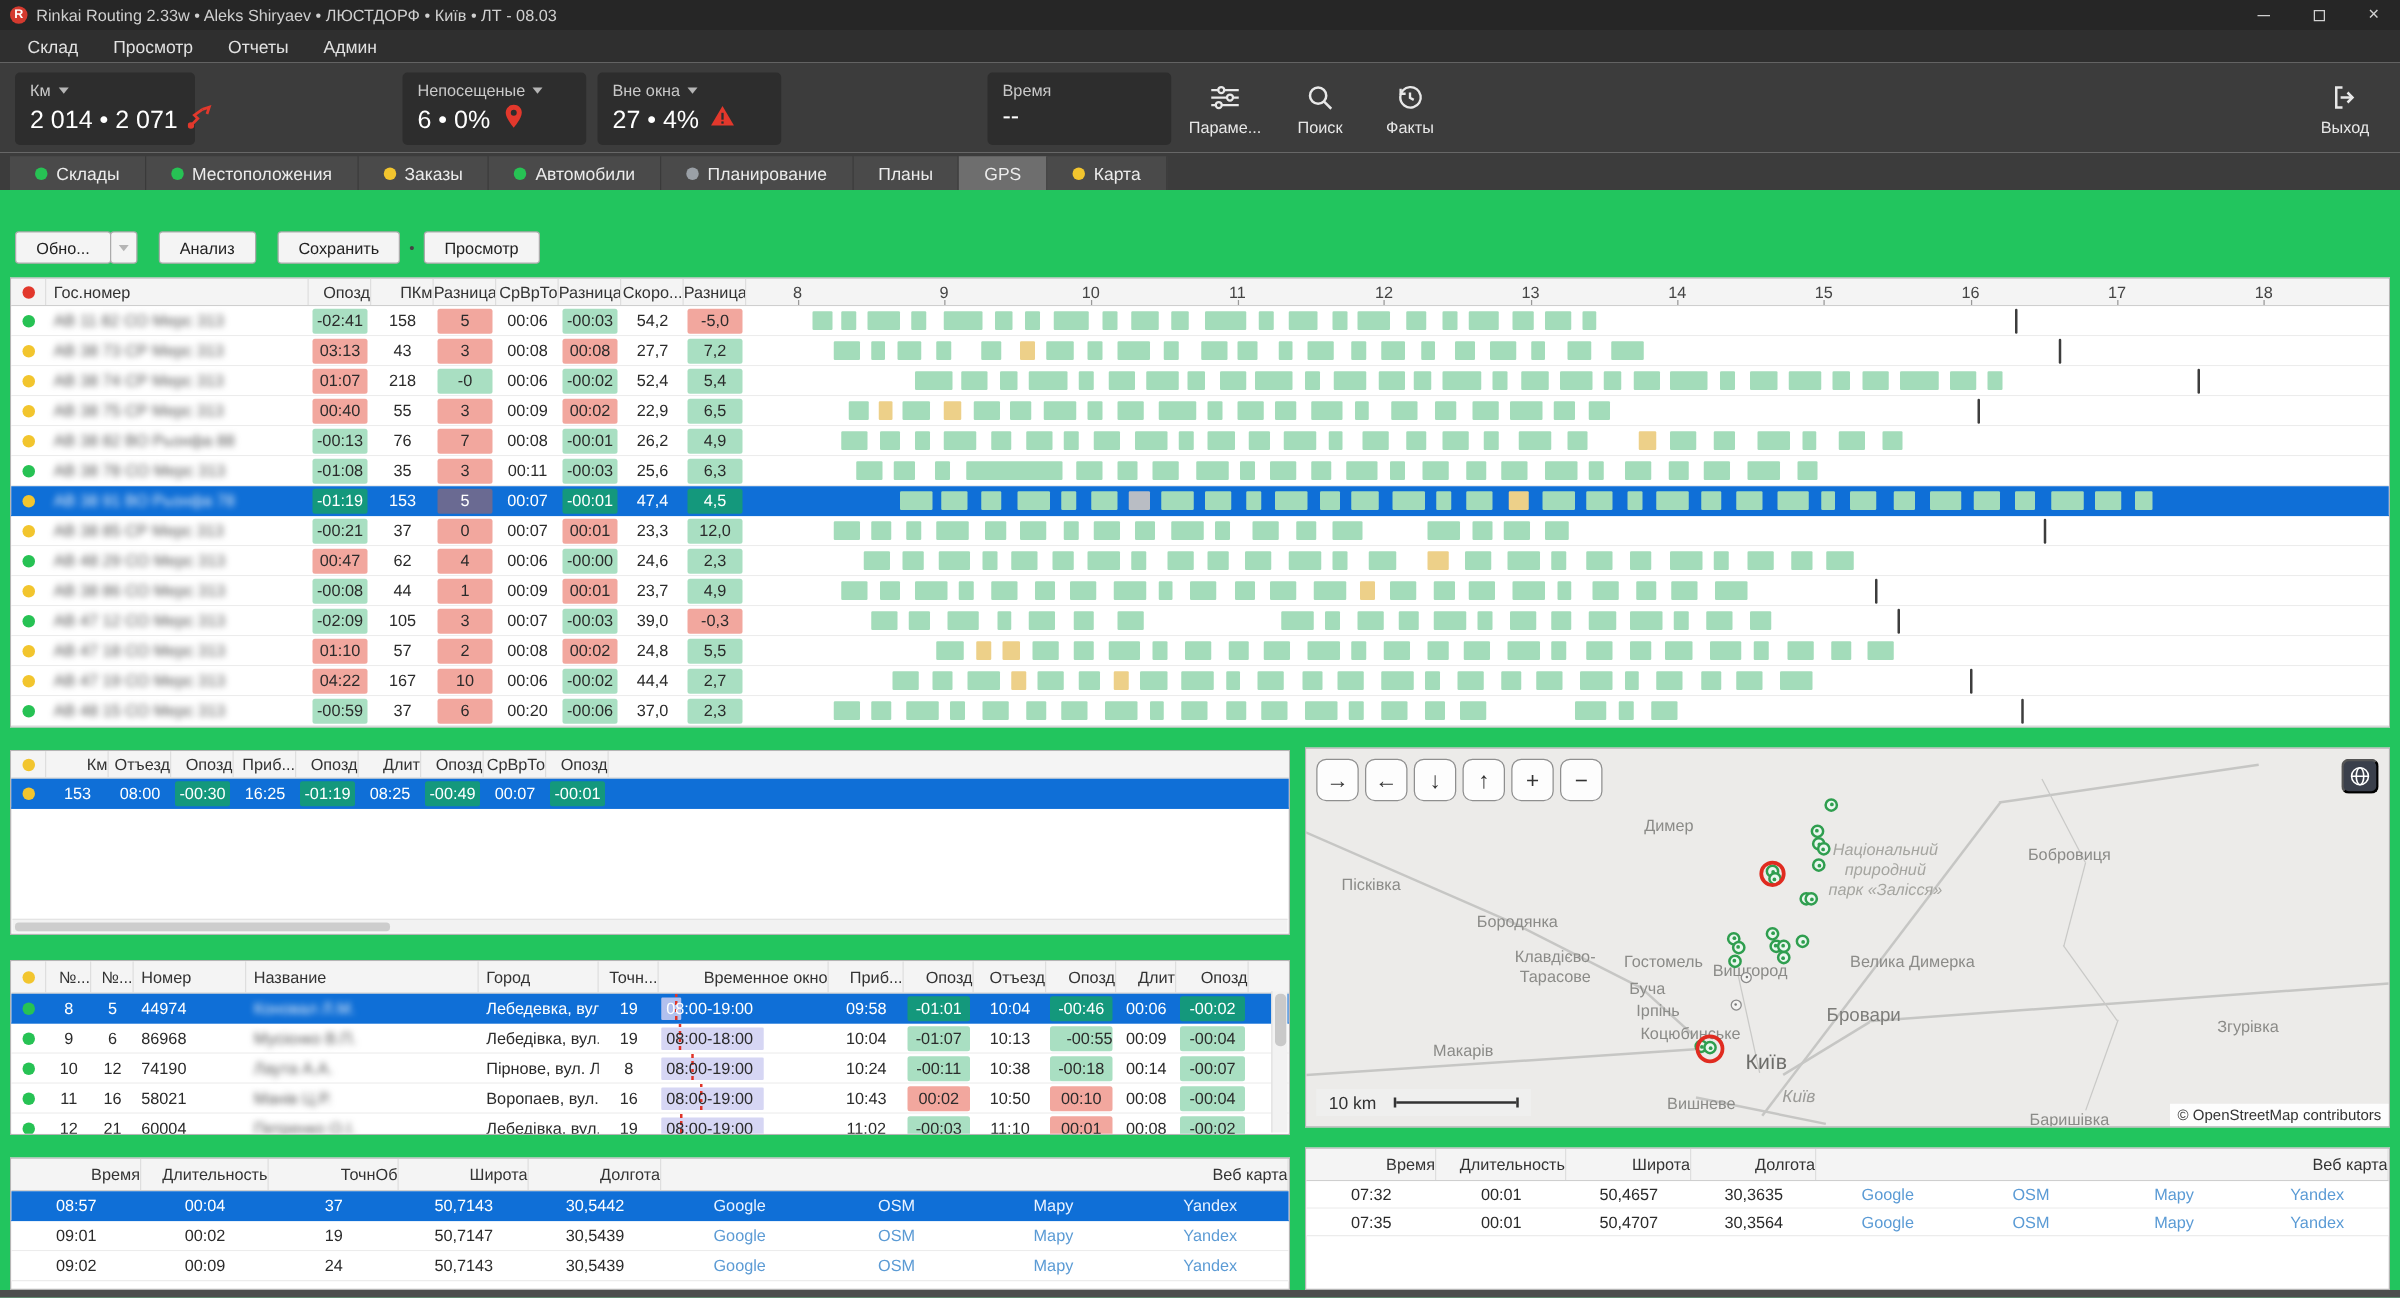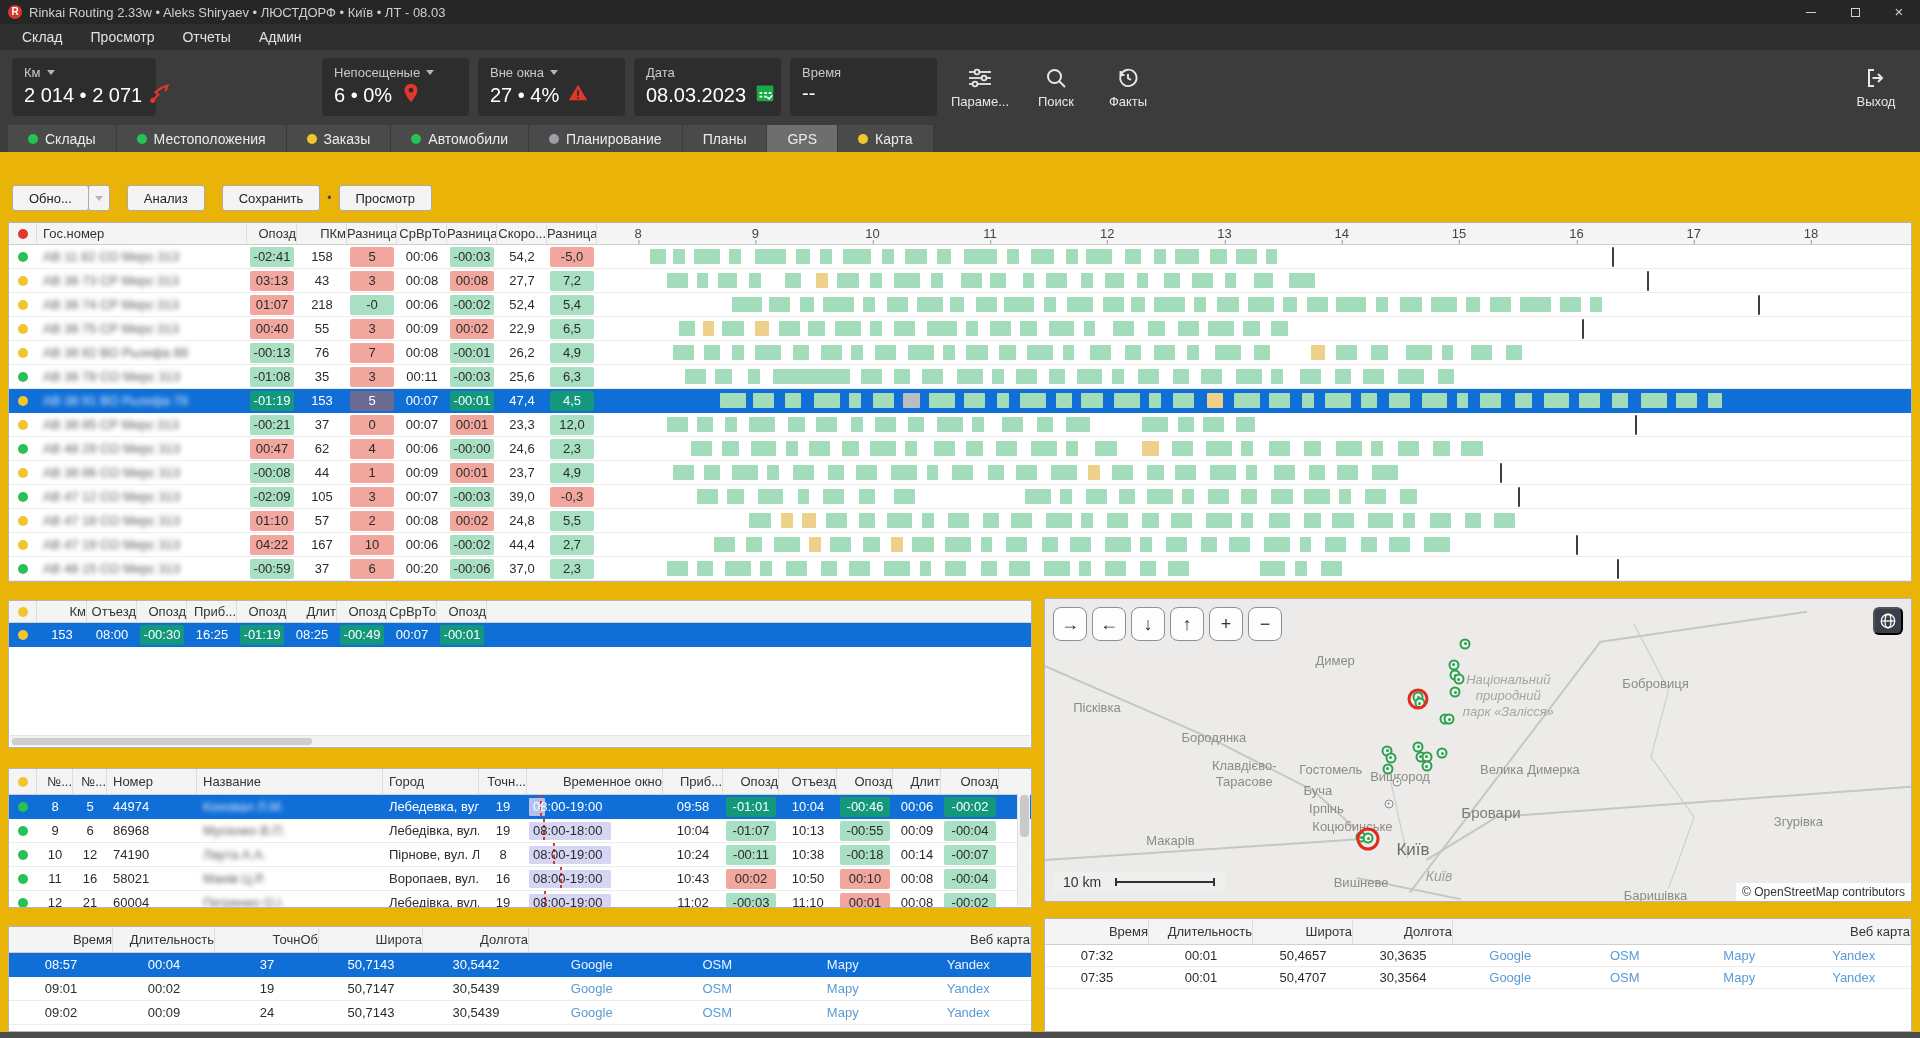--- a/index.html
+++ b/index.html
@@ -28,21 +28,21 @@
   .tbutton svg { display:block; }
 
   
   .tabbar { position:absolute; left:0; top:122px; width:1920px; height:30px; background:#3c3c3c; display:flex; align-items:flex-end; padding-left:8px;}
   .tab { height:27px; background:#4a4a4a; color:#ececec; font-size:14px; display:flex; align-items:center; gap:7px; padding:0 20px; border-right:1px solid #3a3a3a; }
   .tab.sel { background:#6e6e6e; }
   .dot { width:10px; height:10px; border-radius:50%; display:inline-block; flex:0 0 auto;}
   .dot.g { background:#27c254; } .dot.y { background:#f2c52e; } .dot.gray { background:#9aa0a6; } .dot.r { background:#e2382c; }
 
   
-  .content { position:absolute; left:0; top:152px; width:1920px; height:886px; background:#eab308; }
+  .content { position:absolute; left:0; top:152px; width:1920px; height:886px; background:#22c55e; }
   .subtoolbar { position:absolute; left:12px; top:32px; height:28px; display:flex; align-items:center; }
   .sbtn { background:#f4f4f4; border:1px solid #ababab; border-radius:3px; height:26px; font-size:13px; color:#222; padding:0 16px; display:inline-flex; align-items:center; justify-content:center;}
   .sbtn.arrow { width:22px; padding:0; margin-left:-1px;}
   .sb-dot { color:#444; margin:0 7px; font-size:12px;}
   .sb-gap { width:17px; }
 
   .panel { position:absolute; background:#fff; border:1px solid #b5b5b5; }
   .main-panel   { left:8px;  top:70px;  width:1904px; height:360px; }
   .detail-panel { left:8px;  top:448px; width:1024px; height:148px; }
   .orders-panel { left:8px;  top:616px; width:1024px; height:140px; overflow:hidden;}
@@ -186,38 +186,20 @@
         <div class="tlabel">
           <span>Вне окна</span>
           <span class="caret"></span>
         </div>
         <div class="tvalue">
           <span>27 • 4%</span>
           <span><svg width="22" height="22" viewBox="0 0 24 24" fill="#e2382c">
               <path d="M12 3 L22 20 L2 20 Z"></path>
               <rect x="11" y="9" width="2" height="6" fill="#2d2d2d"></rect>
               <rect x="11" y="16.5" width="2" height="2" fill="#2d2d2d"></rect>
-            </svg></span>
-        </div>
-      </div>
-      <div class="tcard" style="left: 634px; width: 147px;">
-        <div class="tlabel">
-          <span>Дата</span>
-        </div>
-        <div class="tvalue">
-          <span>08.03.2023</span>
-          <span><svg width="22" height="22" viewBox="0 0 24 24" fill="#19a945">
-              <rect x="3" y="4" width="18" height="17" rx="2"></rect>
-              <rect x="3" y="4" width="18" height="5" fill="#19a945"></rect>
-              <rect x="6" y="11" width="3" height="2" fill="#fff"></rect>
-              <rect x="11" y="11" width="3" height="2" fill="#fff"></rect>
-              <rect x="16" y="11" width="3" height="2" fill="#fff"></rect>
-              <rect x="6" y="15" width="3" height="2" fill="#fff"></rect>
-              <rect x="11" y="15" width="3" height="2" fill="#fff"></rect>
-              <path d="M14.5 16.5 l2 2 l3.5-4" stroke="#fff" stroke-width="1.6" fill="none"></path>
             </svg></span>
         </div>
       </div>
       <div class="tcard" style="left: 790px; width: 147px;">
         <div class="tlabel">
           <span>Время</span>
         </div>
         <div class="tvalue">
           <span>--</span>
         </div>
@@ -1095,21 +1077,21 @@
           <span class="tcell left" style="flex: 0 0 90px;">86968</span>
           <span class="tcell left blur" style="flex: 0 0 186px;">Мусієнко В.П.</span>
           <span class="tcell left" style="flex: 0 0 96px;">Лебедівка, вул....</span>
           <span class="tcell" style="flex: 0 0 48px;">19</span>
           <span class="tcell left wincell" style="flex: 0 0 136px;"><span class="winbar" style="width: 81.84px;"></span><span class="wintick" style="left: 15.88px;"></span><span class="wintext">08:00-18:00</span></span>
           <span class="tcell" style="flex: 0 0 60px;"><span>10:04</span></span>
           <span class="tcell bg-g" style="flex: 0 0 56px;">
             <span class="badge">-01:07</span>
           </span>
           <span class="tcell" style="flex: 0 0 58px;"><span>10:13</span></span>
-          <span class="tcell bg-g" style="flex: 0 0 56px;">
+          <span class="tcell bg-g" style="flex: 0 0 56px; text-align: right;">
             <span class="badge">-00:55</span>
           </span>
           <span class="tcell" style="flex: 0 0 48px;"><span>00:09</span></span>
           <span class="tcell bg-g" style="flex: 0 0 58px;">
             <span class="badge">-00:04</span>
           </span>
         </div>
         <div class="trow">
           <span class="dotc">
             <span class="dot g"></span>

